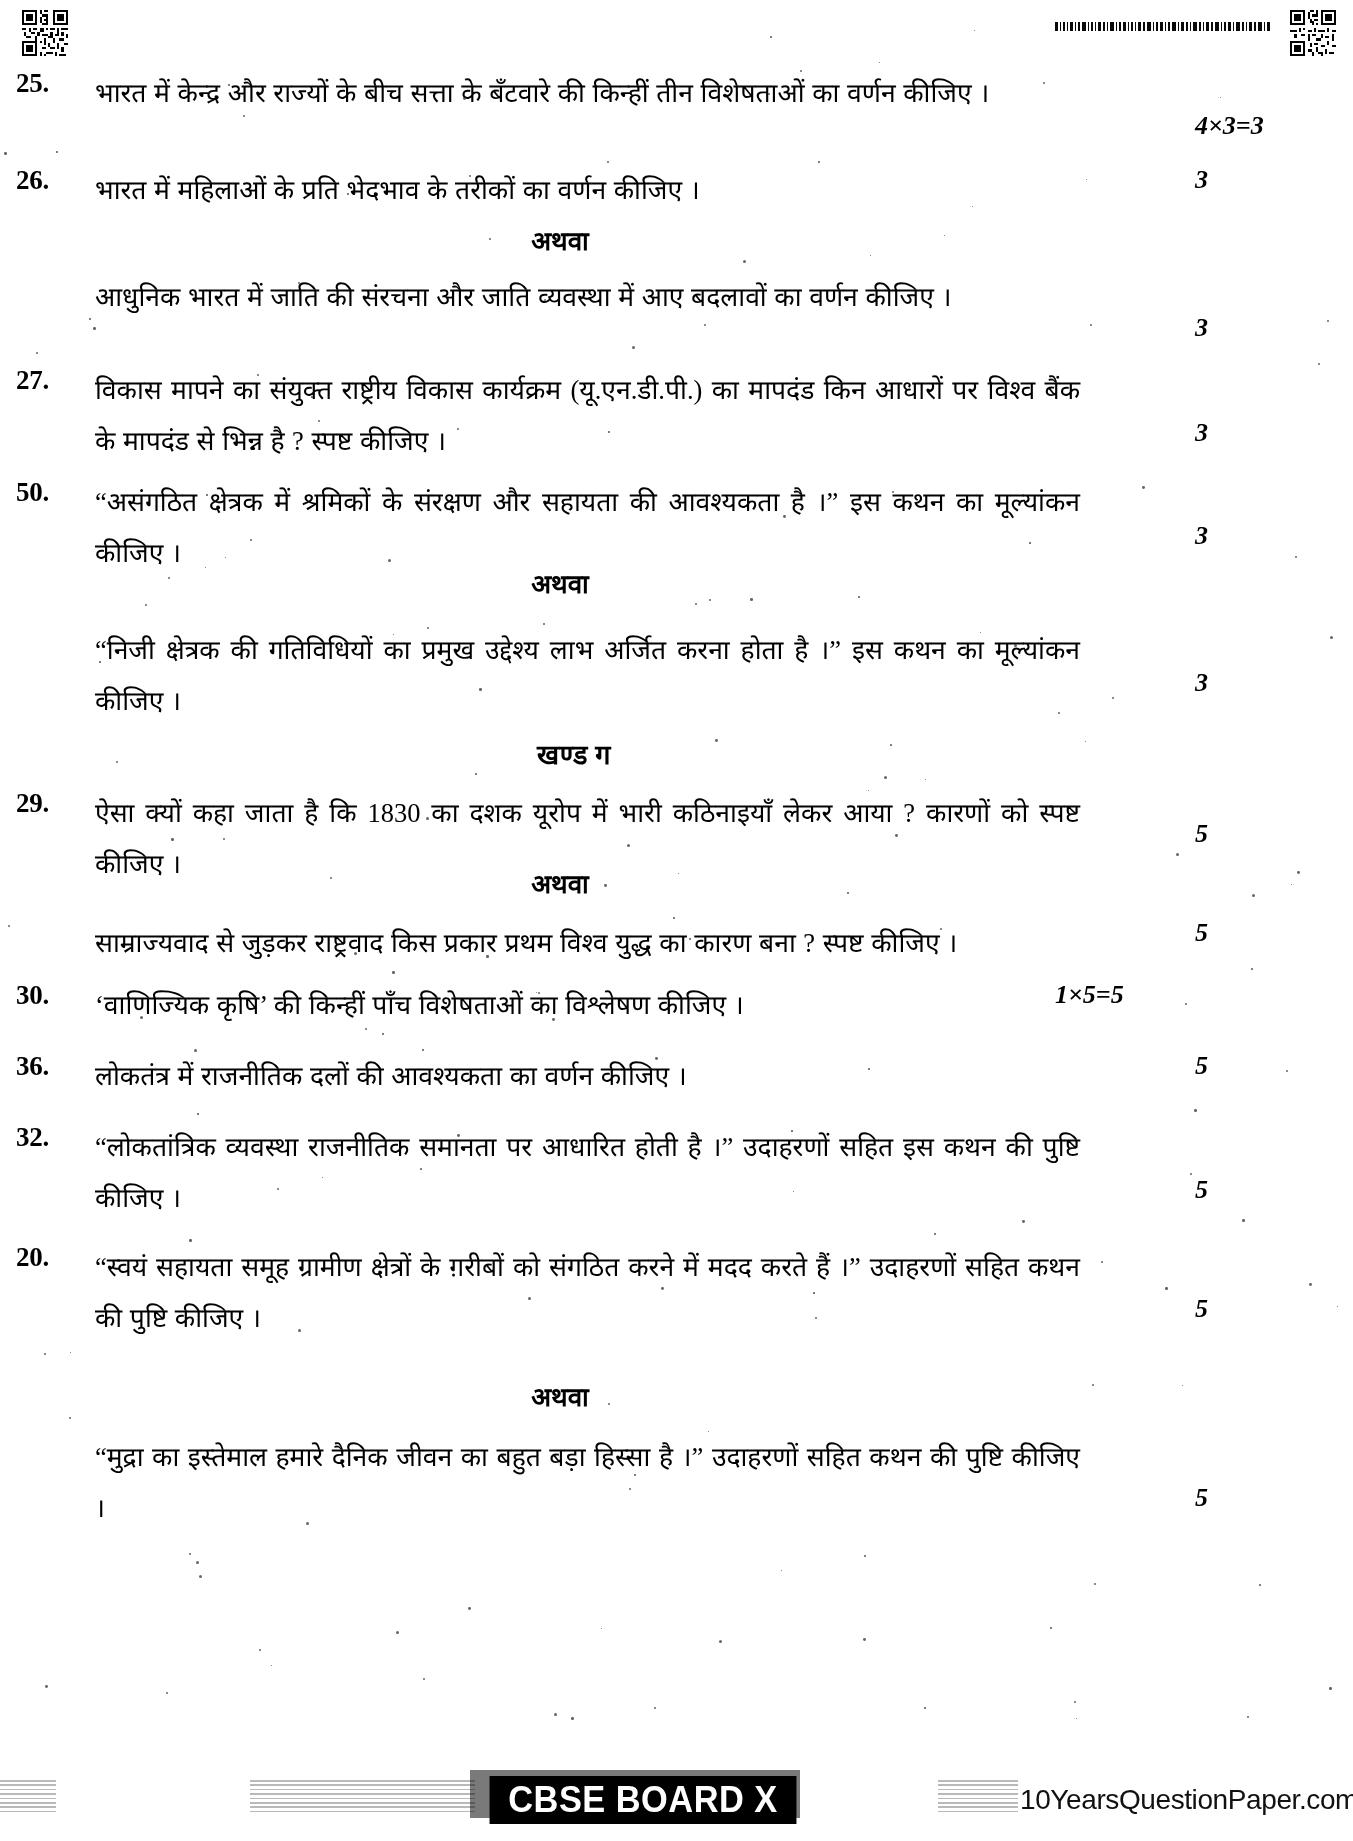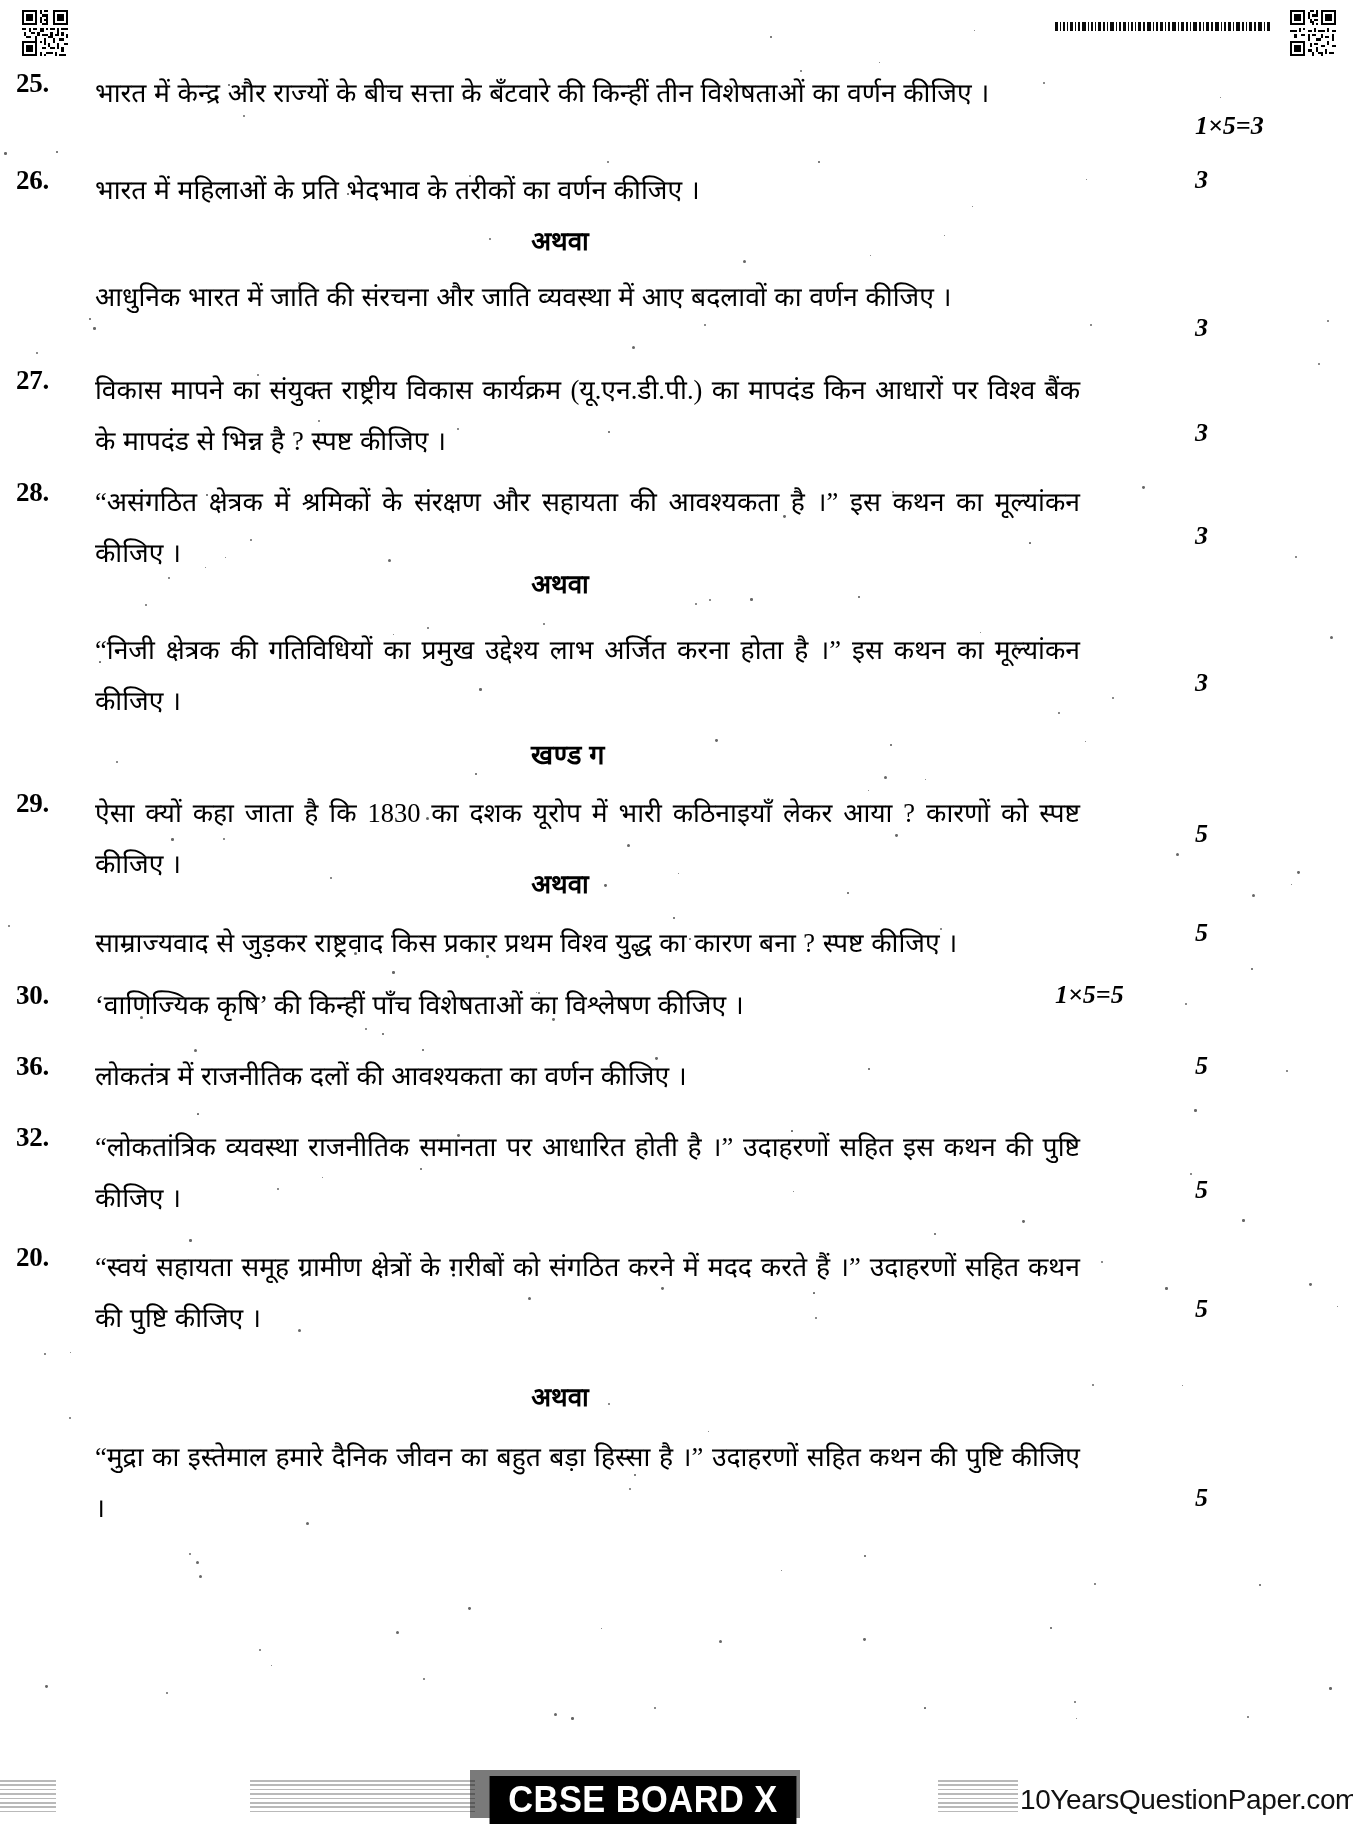--- a/index.html
+++ b/index.html
@@ -97,21 +97,21 @@
     position: absolute;
     left: 0;
     width: 1120px;
     text-align: center;
     font-family: "Liberation Serif", "DejaVu Serif", serif;
     font-weight: bold;
     font-size: 26px;
   }
   .section-head {
     position: absolute;
-    left: 8px;
+    left: 14px;
     width: 1120px;
     text-align: center;
     font-family: "Liberation Serif", "DejaVu Serif", serif;
     font-weight: bold;
     font-size: 27px;
     letter-spacing: .5px;
   }
 
   
   #footer {
@@ -367,21 +367,21 @@
     <i style="left:199px;width:2px"></i>
       <i style="left:203px;width:4px"></i>
       <i style="left:209px;width:1px"></i>
     <i style="left:212px;width:3px"></i>
   </div>
 
   <div class="qblock" style="top:68px;">
     <span class="qnum">25.</span>
     <div class="qtext">भारत में केन्द्र और राज्यों के बीच सत्ता के बँटवारे की किन्हीं तीन विशेषताओं का वर्णन कीजिए ।</div>
   </div>
-  <span class="marks" style="top:111px;">1×5=3</span>
+  <span class="marks" style="top:111px;">4×3=3</span>
 
   <div class="qblock" style="top:165px;">
     <span class="qnum">26.</span>
     <div class="qtext nojust">भारत में महिलाओं के प्रति भेदभाव के तरीकों का वर्णन कीजिए ।</div>
   </div>
   <span class="marks" style="top:165px;">3</span>
 
   <div class="center-word" style="top:222px;">अथवा</div>
 
   <div class="qblock" style="top:272px;">
@@ -389,21 +389,21 @@
   </div>
   <span class="marks" style="top:313px;">3</span>
 
   <div class="qblock" style="top:365px;">
     <span class="qnum">27.</span>
     <div class="qtext">विकास मापने का संयुक्त राष्ट्रीय विकास कार्यक्रम (यू.एन.डी.पी.) का मापदंड किन आधारों पर विश्व बैंक के मापदंड से भिन्न है ? स्पष्ट कीजिए ।</div>
   </div>
   <span class="marks" style="top:418px;">3</span>
 
   <div class="qblock" style="top:477px;">
-    <span class="qnum">28.</span>
+    <span class="qnum">50.</span>
     <div class="qtext">“असंगठित क्षेत्रक में श्रमिकों के संरक्षण और सहायता की आवश्यकता है ।” इस कथन का मूल्यांकन कीजिए ।</div>
   </div>
   <span class="marks" style="top:521px;">3</span>
 
   <div class="center-word" style="top:565px;">अथवा</div>
 
   <div class="qblock" style="top:625px;">
     <div class="qtext">“निजी क्षेत्रक की गतिविधियों का प्रमुख उद्देश्य लाभ अर्जित करना होता है ।” इस कथन का मूल्यांकन कीजिए ।</div>
   </div>
   <span class="marks" style="top:668px;">3</span>

